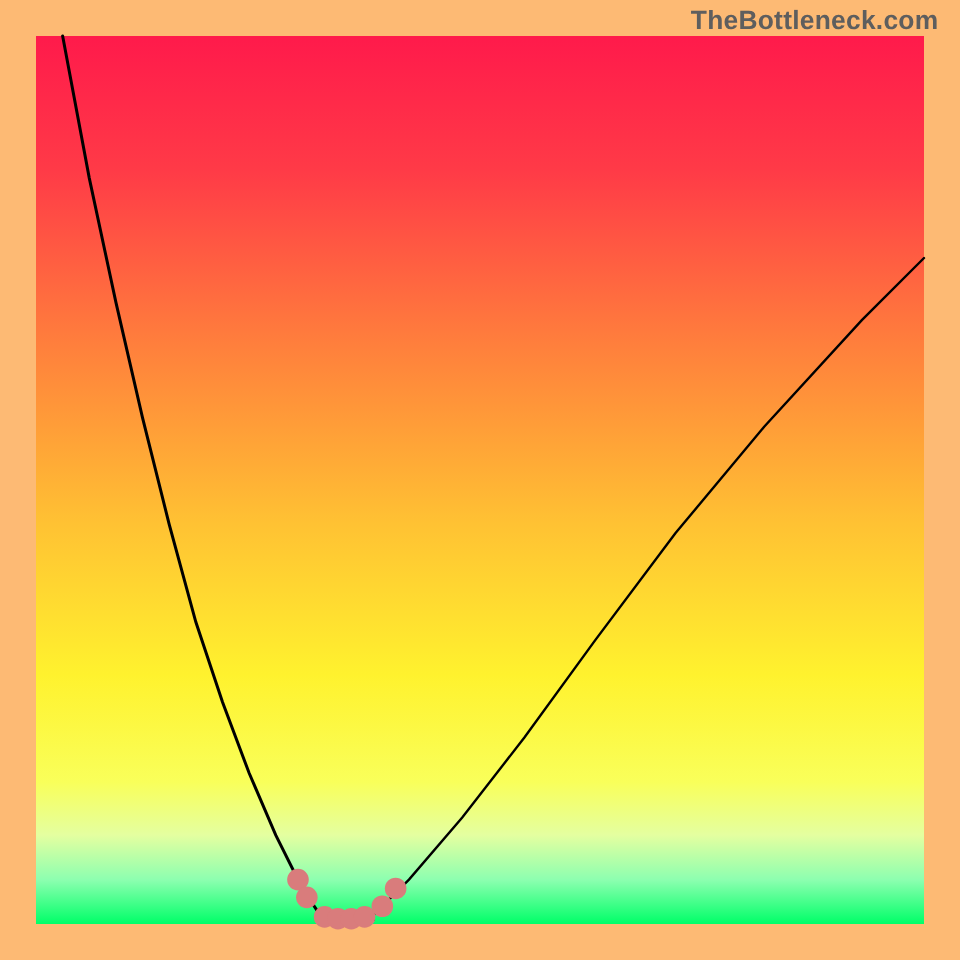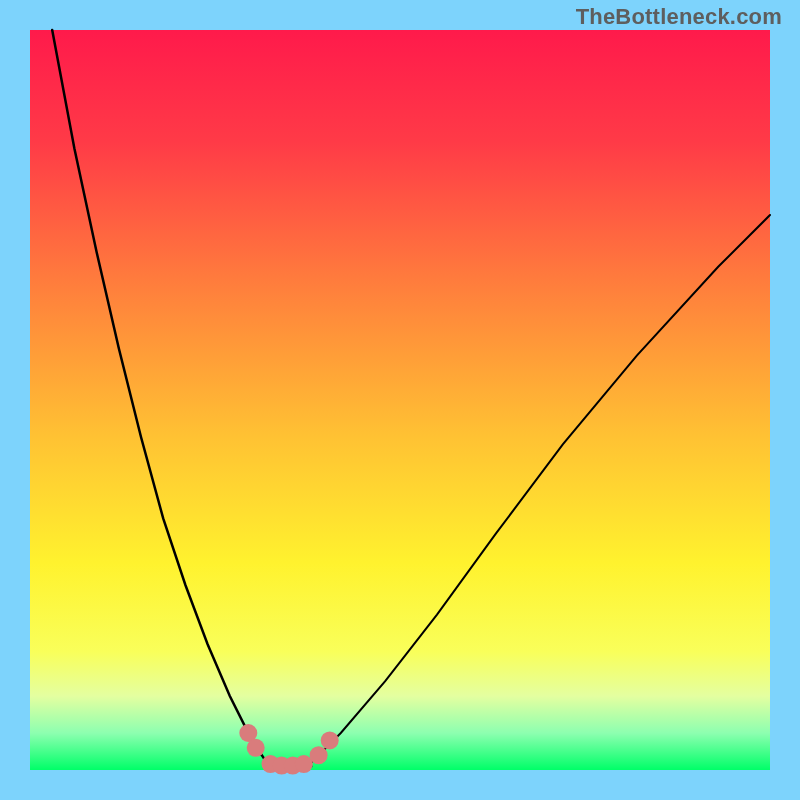--- a/index.html
+++ b/index.html
@@ -10,21 +10,21 @@
     background: #000;
     overflow: hidden;
     font-family: Arial, Helvetica, sans-serif;
   }
   .frame {
     position: absolute;
     top: 0;
     left: 0;
     width: 800px;
     height: 800px;
-    background: #7dd3fc;
+    background: #fdba74;
   }
   .watermark {
     position: absolute;
     top: 4px;
     right: 18px;
     color: #5e5e5e;
     font-size: 22px;
     font-weight: 600;
     letter-spacing: 0.2px;
     text-align: right;

